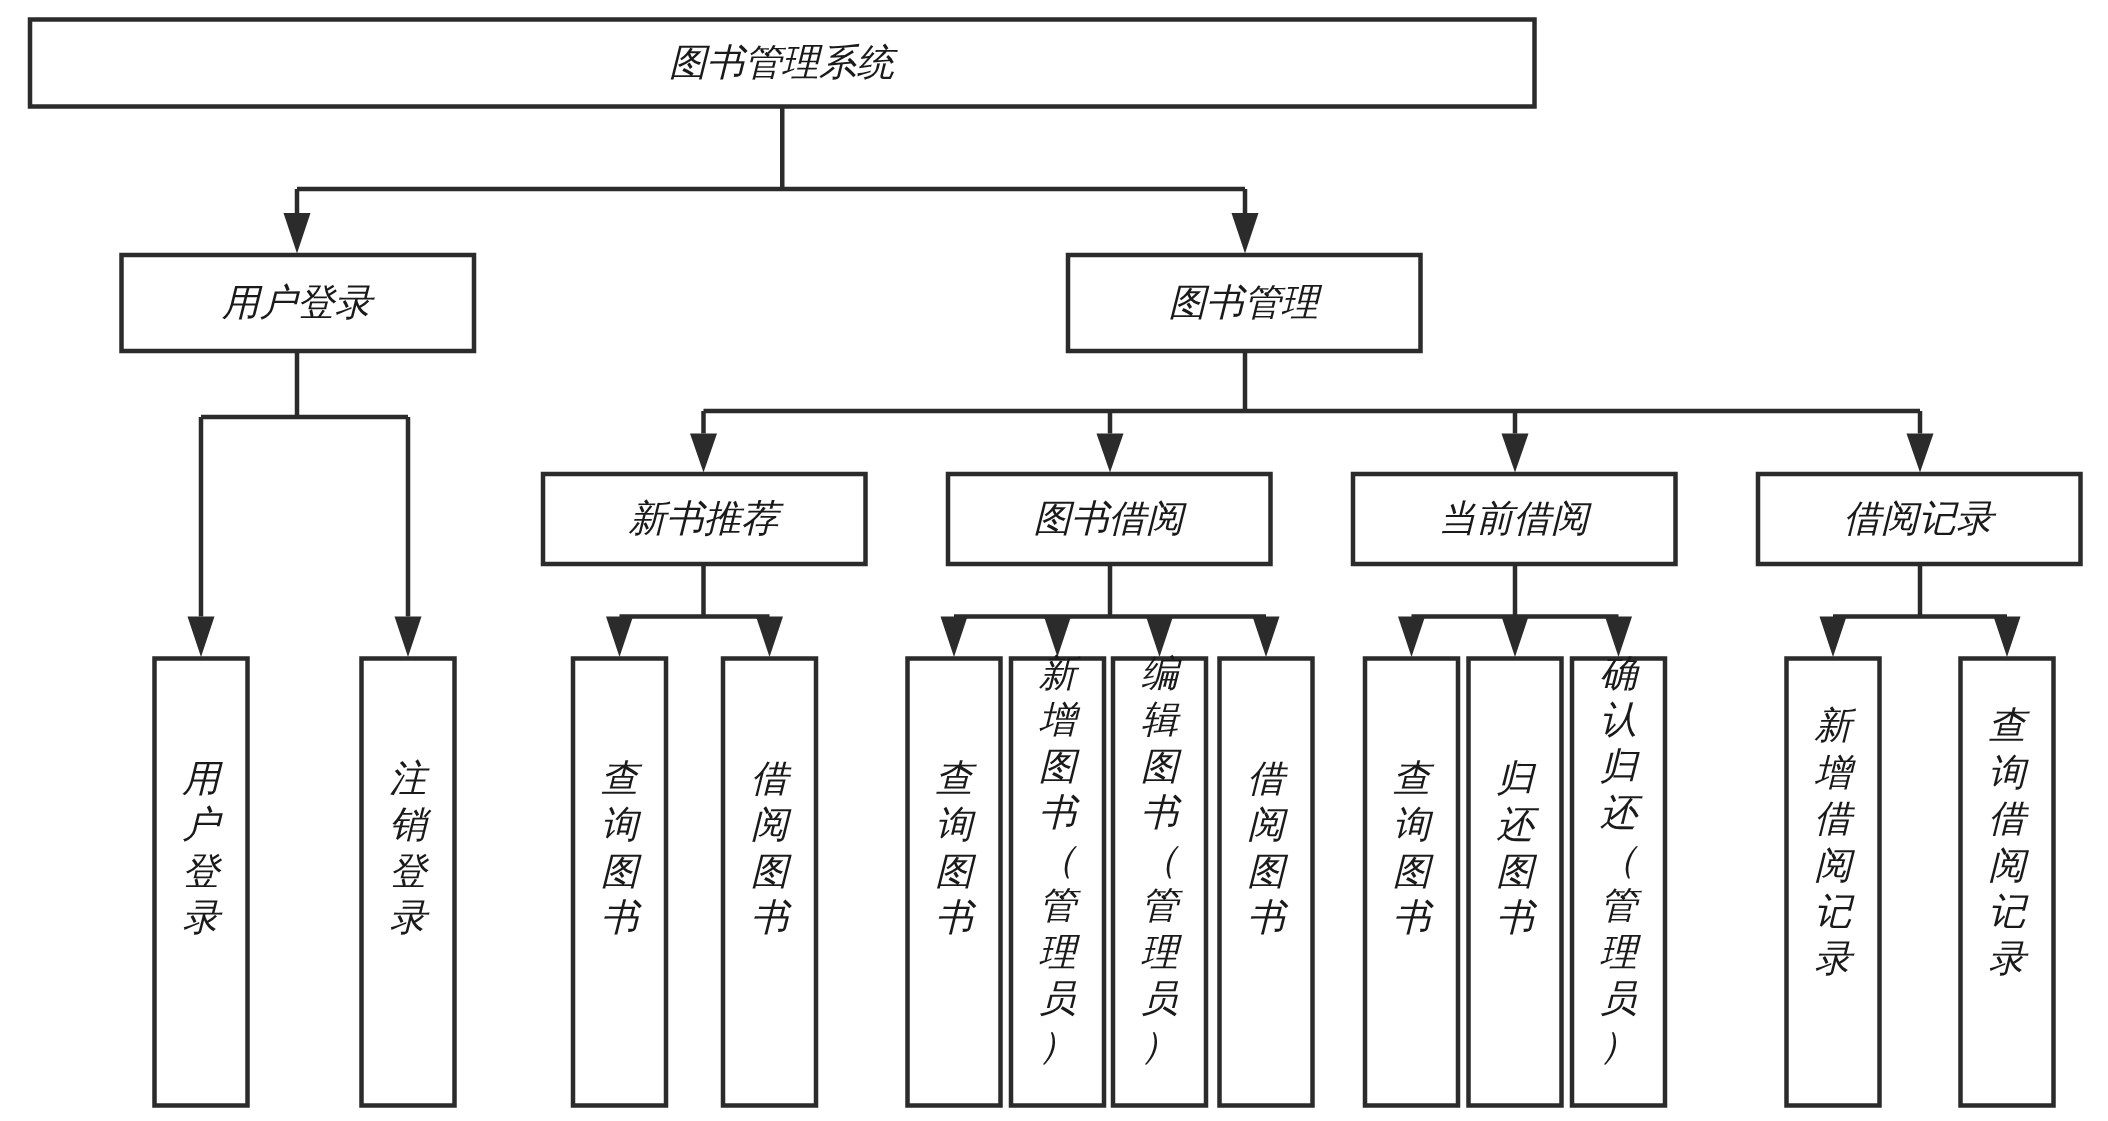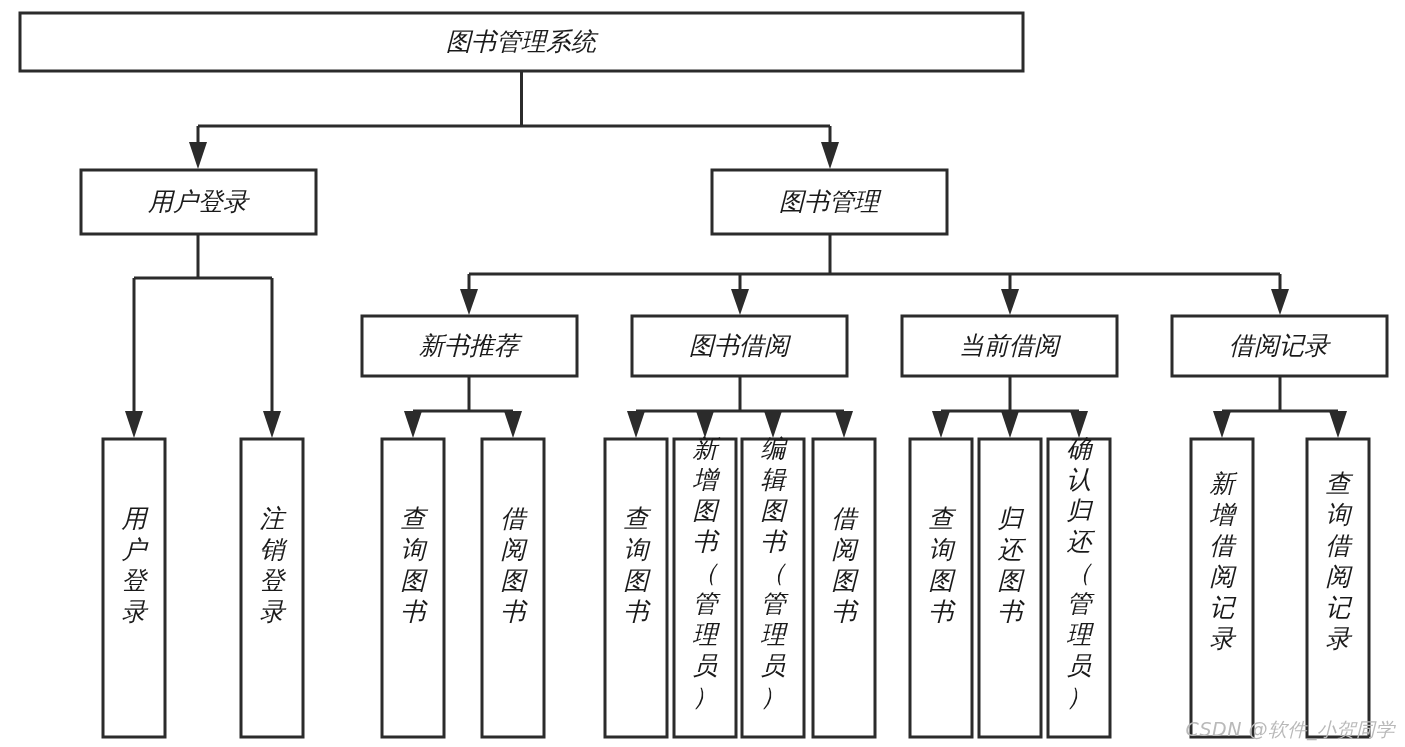--- a/index.html
+++ b/index.html
@@ -216,14 +216,13 @@
       <rect class="node-box" x="1191" y="437" width="62" height="298"></rect>
       <text class="node-label-vertical" x="1222" y="490"><tspan x="1222" dy="0">新</tspan><tspan x="1222" dy="31">增</tspan><tspan x="1222" dy="31">借</tspan><tspan x="1222" dy="31">阅</tspan><tspan x="1222" dy="31">记</tspan><tspan x="1222" dy="31">录</tspan></text>
     </g>
     <g>
       <rect class="node-box" x="1307" y="437" width="62" height="298"></rect>
       <text class="node-label-vertical" x="1338" y="490"><tspan x="1338" dy="0">查</tspan><tspan x="1338" dy="31">询</tspan><tspan x="1338" dy="31">借</tspan><tspan x="1338" dy="31">阅</tspan><tspan x="1338" dy="31">记</tspan><tspan x="1338" dy="31">录</tspan></text>
     </g>
 
   </svg>
 
-  <div class="watermark">CSDN @软件_小贺同学</div>
 </div>
 
 </body></html>

